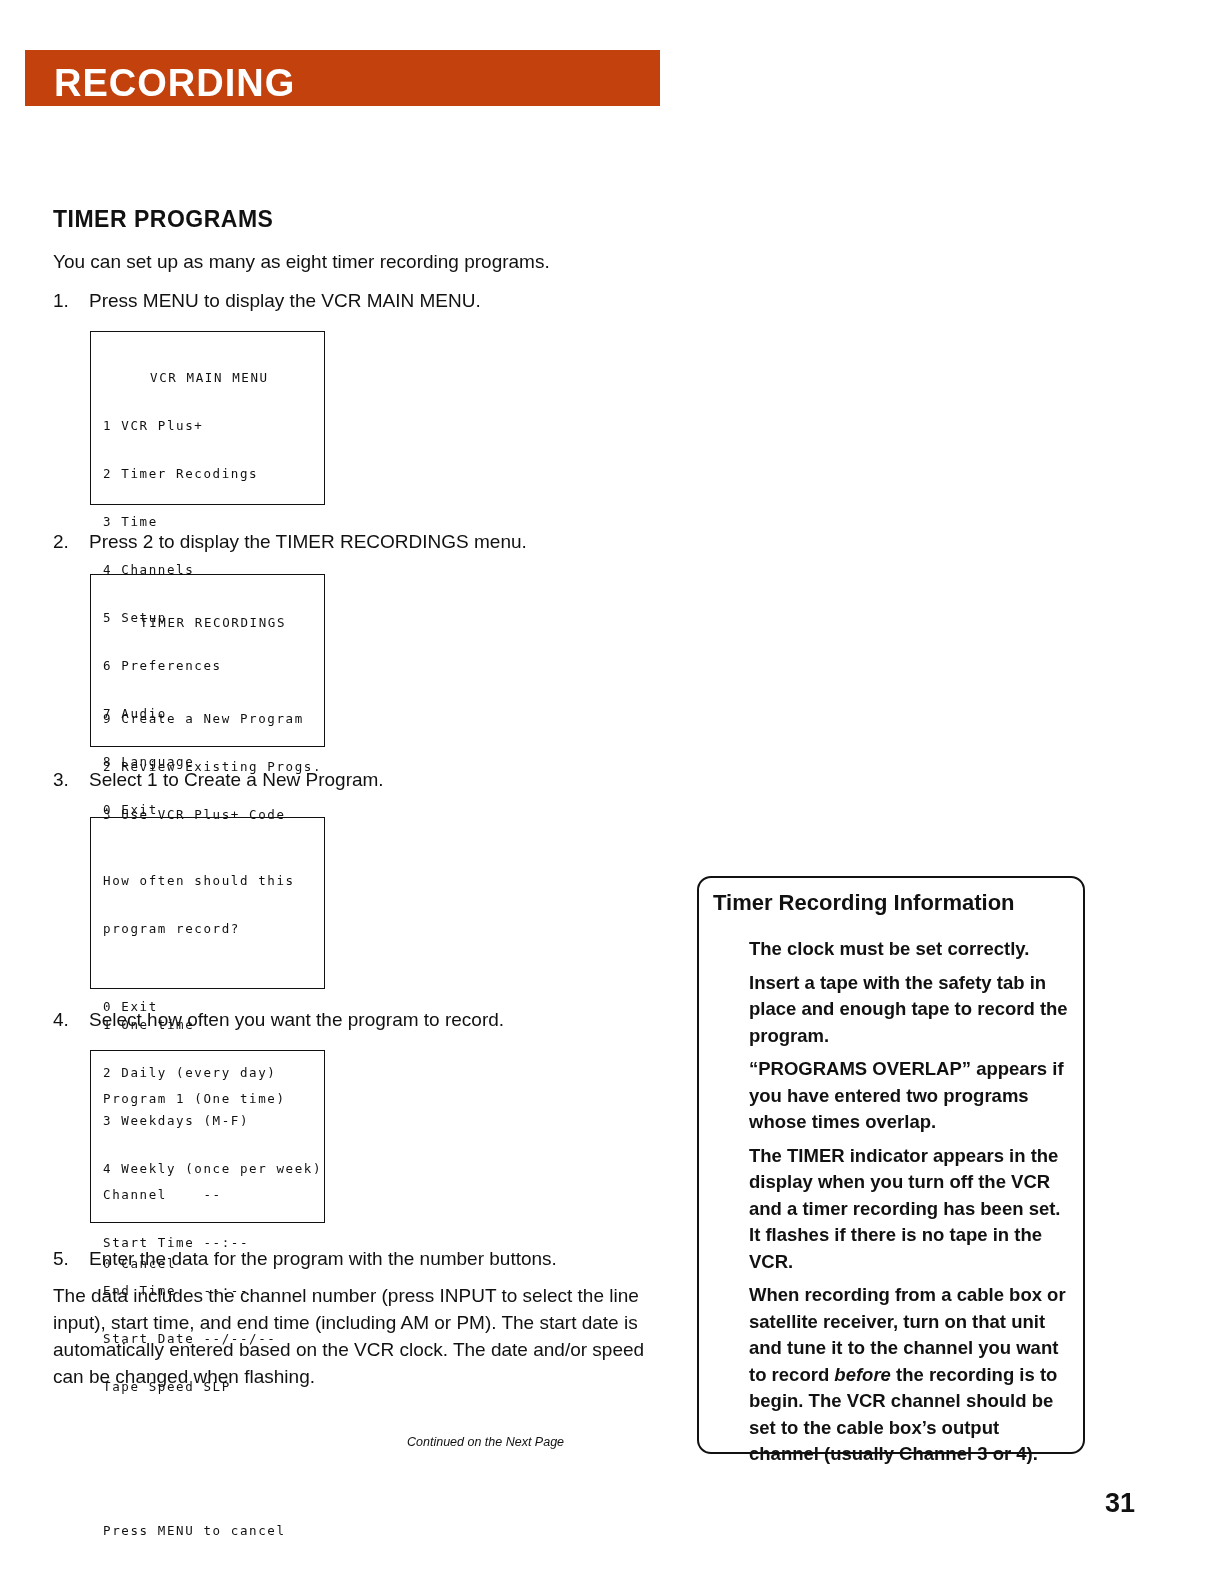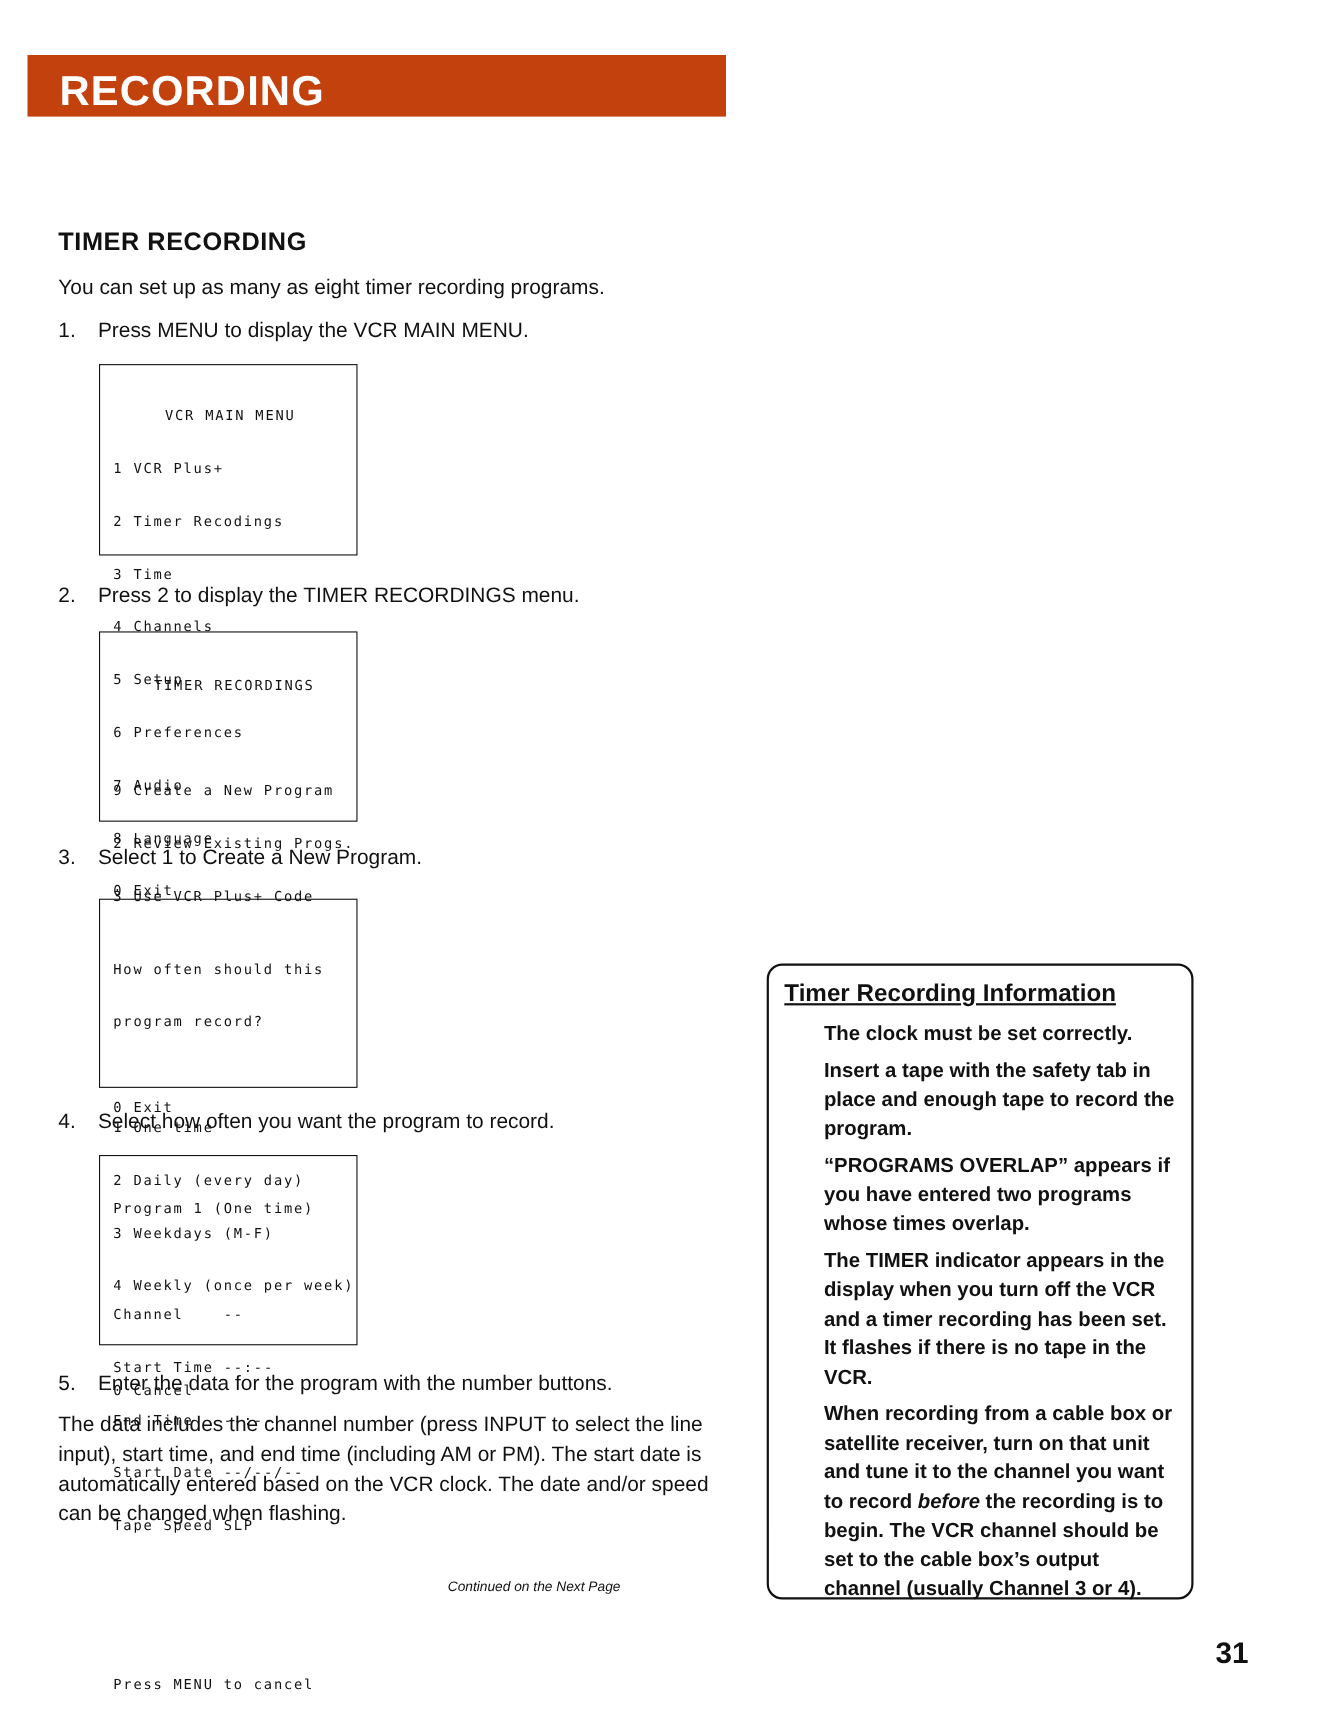--- a/index.html
+++ b/index.html
@@ -94,22 +94,21 @@
       height: 578px;
       border: 2.5px solid #111;
       border-radius: 14px;
       box-sizing: border-box;
       padding: 12px 14px 0 14px;
       font-family: "Liberation Sans", sans-serif;
     }
     .info-title {
       font-size: 22px;
       font-weight: bold;
-      margin-bottom: 10px;
-      text-decoration: underline;
+      margin-bottom: 20px;
     }
     .info-para {
       font-size: 18.5px;
       font-weight: bold;
       line-height: 26.5px;
       margin-bottom: 7px;
       margin-left: 36px;
     }
     .page-number {
       position: absolute;
@@ -121,21 +120,21 @@
       margin-left: 48px;
     }
   </style>
 </head>
 <body>
 
 <div class="banner">
   <span class="banner-title">RECORDING</span>
 </div>
 
-<div class="section-heading">TIMER RECORDING</div>
+<div class="section-heading">TIMER PROGRAMS</div>
 <div class="body-text" style="top:248px;">You can set up as many as eight timer recording programs.</div>
 
 <div class="step" style="top:287px;">
   <span class="num">1.</span><span>Press MENU to display the VCR MAIN MENU.</span>
 </div>
 
 <div class="screen" style="top:331px;height:174px;">
   <span class="line center">VCR MAIN MENU</span>
   <span class="line">1 VCR Plus+</span>
   <span class="line">2 Timer Recodings</span>

